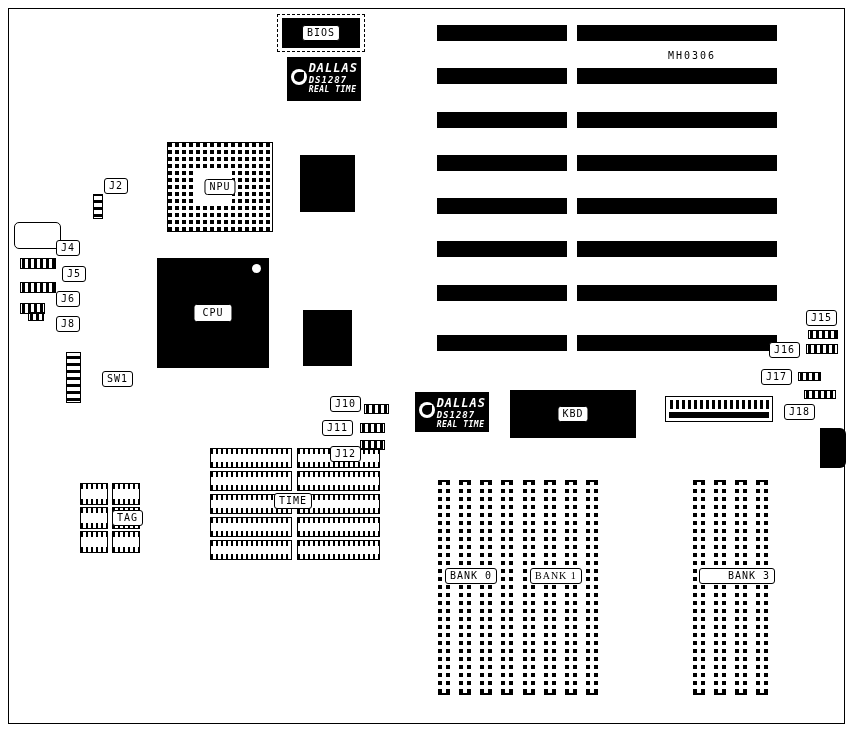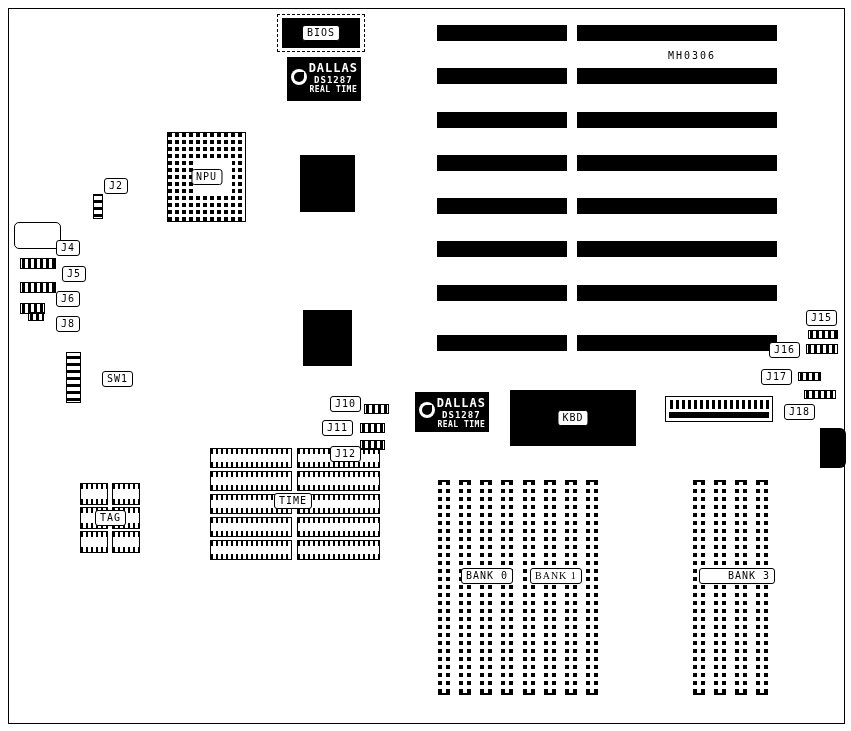--- a/index.html
+++ b/index.html
@@ -38,21 +38,21 @@
   
   .slotrow { position:absolute; left:437px; width:340px; height:16px; }
   .seg-a { position:absolute; left:0; top:0; width:130px; height:16px; background:#000; }
   .seg-b { position:absolute; left:140px; top:0; width:200px; height:16px; background:#000; }
   
   .dallas { color:#fff; }
   .dallas-logo { position:absolute; left:4px; top:12px; width:16px; height:16px; border-radius:50%;
                  background:#fff; overflow:hidden; }
   .dallas-logo::after { content:""; position:absolute; left:3px; top:3px; width:10px; height:10px;
                  background:#000; border-radius:50% 0 50% 50%; }
-  .dallas-text { position:absolute; right:3px; top:4px; text-align:center; }
+  .dallas-text { position:absolute; right:3px; top:4px; text-align:left;font-style:italic; }
   .d1 { font-size:12px; font-weight:bold; letter-spacing:1px; }
   .d2 { font-size:9px;  font-weight:bold; letter-spacing:1px; }
   .d3 { font-size:8px;  font-weight:bold; letter-spacing:0.5px; }
   .parttext { position:absolute; font:10px "DejaVu Sans Mono", monospace; letter-spacing:2px;padding-left:16px; }
 </style>
 </head>
 <body>
 
 <div class="stage">
 
@@ -100,27 +100,31 @@
 
   <div class="chip dallas" style="left:287px; top:57px; width:74px; height:44px;">
     <div class="dallas-logo"></div>
     <div class="dallas-text">
       <div class="d1">DALLAS</div>
       <div class="d2">DS1287</div>
       <div class="d3">REAL TIME</div>
     </div>
   </div>
 
-  <div class="abs pingrid" style="left:167px; top:132px; width:79px; height:90px; border:1px solid #000;">
+  <div class="abs pingrid" style="left:167px; top:142px; width:106px; height:90px; border:1px solid #000;">
     <div class="abs" style="left:25px; top:25px; width:39px; height:37px; background:#fff;"></div>
     <div class="label ctr">NPU</div>
   </div>
 
   <div class="chip" style="left:300px; top:155px; width:55px; height:57px;"></div>
 
+  <div class="chip" style="left:157px; top:258px; width:112px; height:110px;">
+    <div class="abs" style="right:8px; top:6px; width:9px; height:9px; border-radius:50%; background:#fff;"></div>
+    <div class="label ctr" style="padding:3px 8px;">CPU</div>
+  </div>
 
   <div class="chip" style="left:303px; top:310px; width:49px; height:56px;"></div>
 
   <div class="label" style="left:104px; top:178px;">J2</div>
   <div class="dots-v" style="left:93px; top:194px; width:10px; height:25px;"></div>
 
   <div class="abs" style="left:14px; top:222px; width:47px; height:27px; border:1px solid #000; border-radius:5px;"></div>
 
   <div class="label" style="left:56px; top:240px;">J4</div>
   <div class="dots-h" style="left:20px; top:258px; width:36px; height:11px;"></div>
@@ -148,21 +152,21 @@
 
   <div class="chip dallas" style="left:415px; top:392px; width:74px; height:40px;">
     <div class="dallas-logo" style="top:10px;"></div>
     <div class="dallas-text">
       <div class="d1">DALLAS</div>
       <div class="d2">DS1287</div>
       <div class="d3">REAL TIME</div>
     </div>
   </div>
 
-  <div class="chip" style="left:510px; top:390px; width:126px; height:56px;">
+  <div class="chip" style="left:510px; top:390px; width:126px; height:48px;">
     <div class="label ctr">KBD</div>
   </div>
 
   <div class="abs" style="left:665px; top:396px; width:108px; height:26px; border:1px solid #000;">
     <div class="dots-h" style="left:3px; top:3px; width:100px; height:9px; border:none;"></div>
     <div class="abs" style="left:3px; bottom:3px; width:100px; height:6px; background:#000;"></div>
   </div>
 
   <div class="label" style="left:806px; top:310px;">J15</div>
   <div class="dots-h" style="left:808px; top:330px; width:30px; height:9px;"></div>
@@ -177,40 +181,40 @@
   <div class="label" style="left:784px; top:404px;">J18</div>
 
   <div class="chip" style="left:820px; top:428px; width:26px; height:40px; border-radius:0 6px 6px 0;"></div>
 
   <div class="dip" style="left:80px;  top:483px; width:28px; height:22px;"></div>
   <div class="dip" style="left:112px; top:483px; width:28px; height:22px;"></div>
   <div class="dip" style="left:80px;  top:507px; width:28px; height:22px;"></div>
   <div class="dip" style="left:112px; top:507px; width:28px; height:22px;"></div>
   <div class="dip" style="left:80px;  top:531px; width:28px; height:22px;"></div>
   <div class="dip" style="left:112px; top:531px; width:28px; height:22px;"></div>
-  <div class="label" style="left:95px; top:510px;">TAG</div>
+  <div class="label" style="left:112px; top:510px;">TAG</div>
 
   <div class="dip" style="left:210px; top:448px; width:82px; height:20px;"></div>
   <div class="dip" style="left:297px; top:448px; width:83px; height:20px;"></div>
   <div class="dip" style="left:210px; top:471px; width:82px; height:20px;"></div>
   <div class="dip" style="left:297px; top:471px; width:83px; height:20px;"></div>
   <div class="dip" style="left:210px; top:494px; width:82px; height:20px;"></div>
   <div class="dip" style="left:297px; top:494px; width:83px; height:20px;"></div>
   <div class="dip" style="left:210px; top:517px; width:82px; height:20px;"></div>
   <div class="dip" style="left:297px; top:517px; width:83px; height:20px;"></div>
   <div class="dip" style="left:210px; top:540px; width:82px; height:20px;"></div>
   <div class="dip" style="left:297px; top:540px; width:83px; height:20px;"></div>
   <div class="label" style="left:274px; top:493px;">TIME</div>
 
   <div class="abs" style="left:438px; top:480px; width:77px; height:215px;">
     <div class="pincol" style="left:0;    top:0; height:215px;"></div>
     <div class="pincol" style="left:21px; top:0; height:215px;"></div>
     <div class="pincol" style="left:42px; top:0; height:215px;"></div>
     <div class="pincol" style="left:63px; top:0; height:215px;"></div>
-    <div class="label" style="left:7px; top:88px;margin-left:16px;">BANK 0</div>
+    <div class="label" style="left:7px; top:88px;">BANK 0</div>
   </div>
 
   <div class="abs" style="left:523px; top:480px; width:77px; height:215px;">
     <div class="pincol" style="left:0;    top:0; height:215px;"></div>
     <div class="pincol" style="left:21px; top:0; height:215px;"></div>
     <div class="pincol" style="left:42px; top:0; height:215px;"></div>
     <div class="pincol" style="left:63px; top:0; height:215px;"></div>
     <div class="label" style="left:7px; top:88px;font-family:Liberation Serif, serif;">BANK 1</div>
   </div>
 

